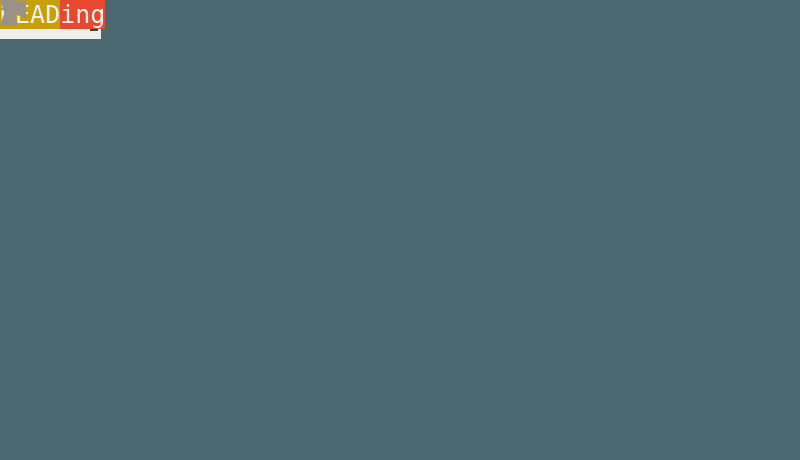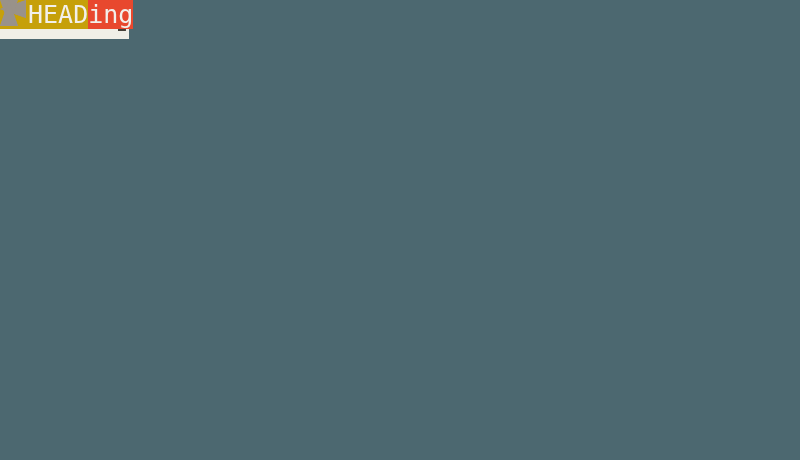--- a/index.html
+++ b/index.html
@@ -19,21 +19,20 @@
     width: 800px;
     height: 460px;
     background: var(--bg);
     font-family: "DejaVu Sans Mono", "Liberation Mono", monospace;
   }
   .box {
     position: absolute;
     display: flex;
     align-items: center;
     justify-content: flex-start;
-    padding-left: 28px;
   }
   .commit {
     background: var(--commit-box);
     color: var(--commit-text);
   }
   .commit-sans {
     font-family: "DejaVu Sans", "Liberation Sans", sans-serif;
     font-size: 33px;
   }
   .commit-mono {

